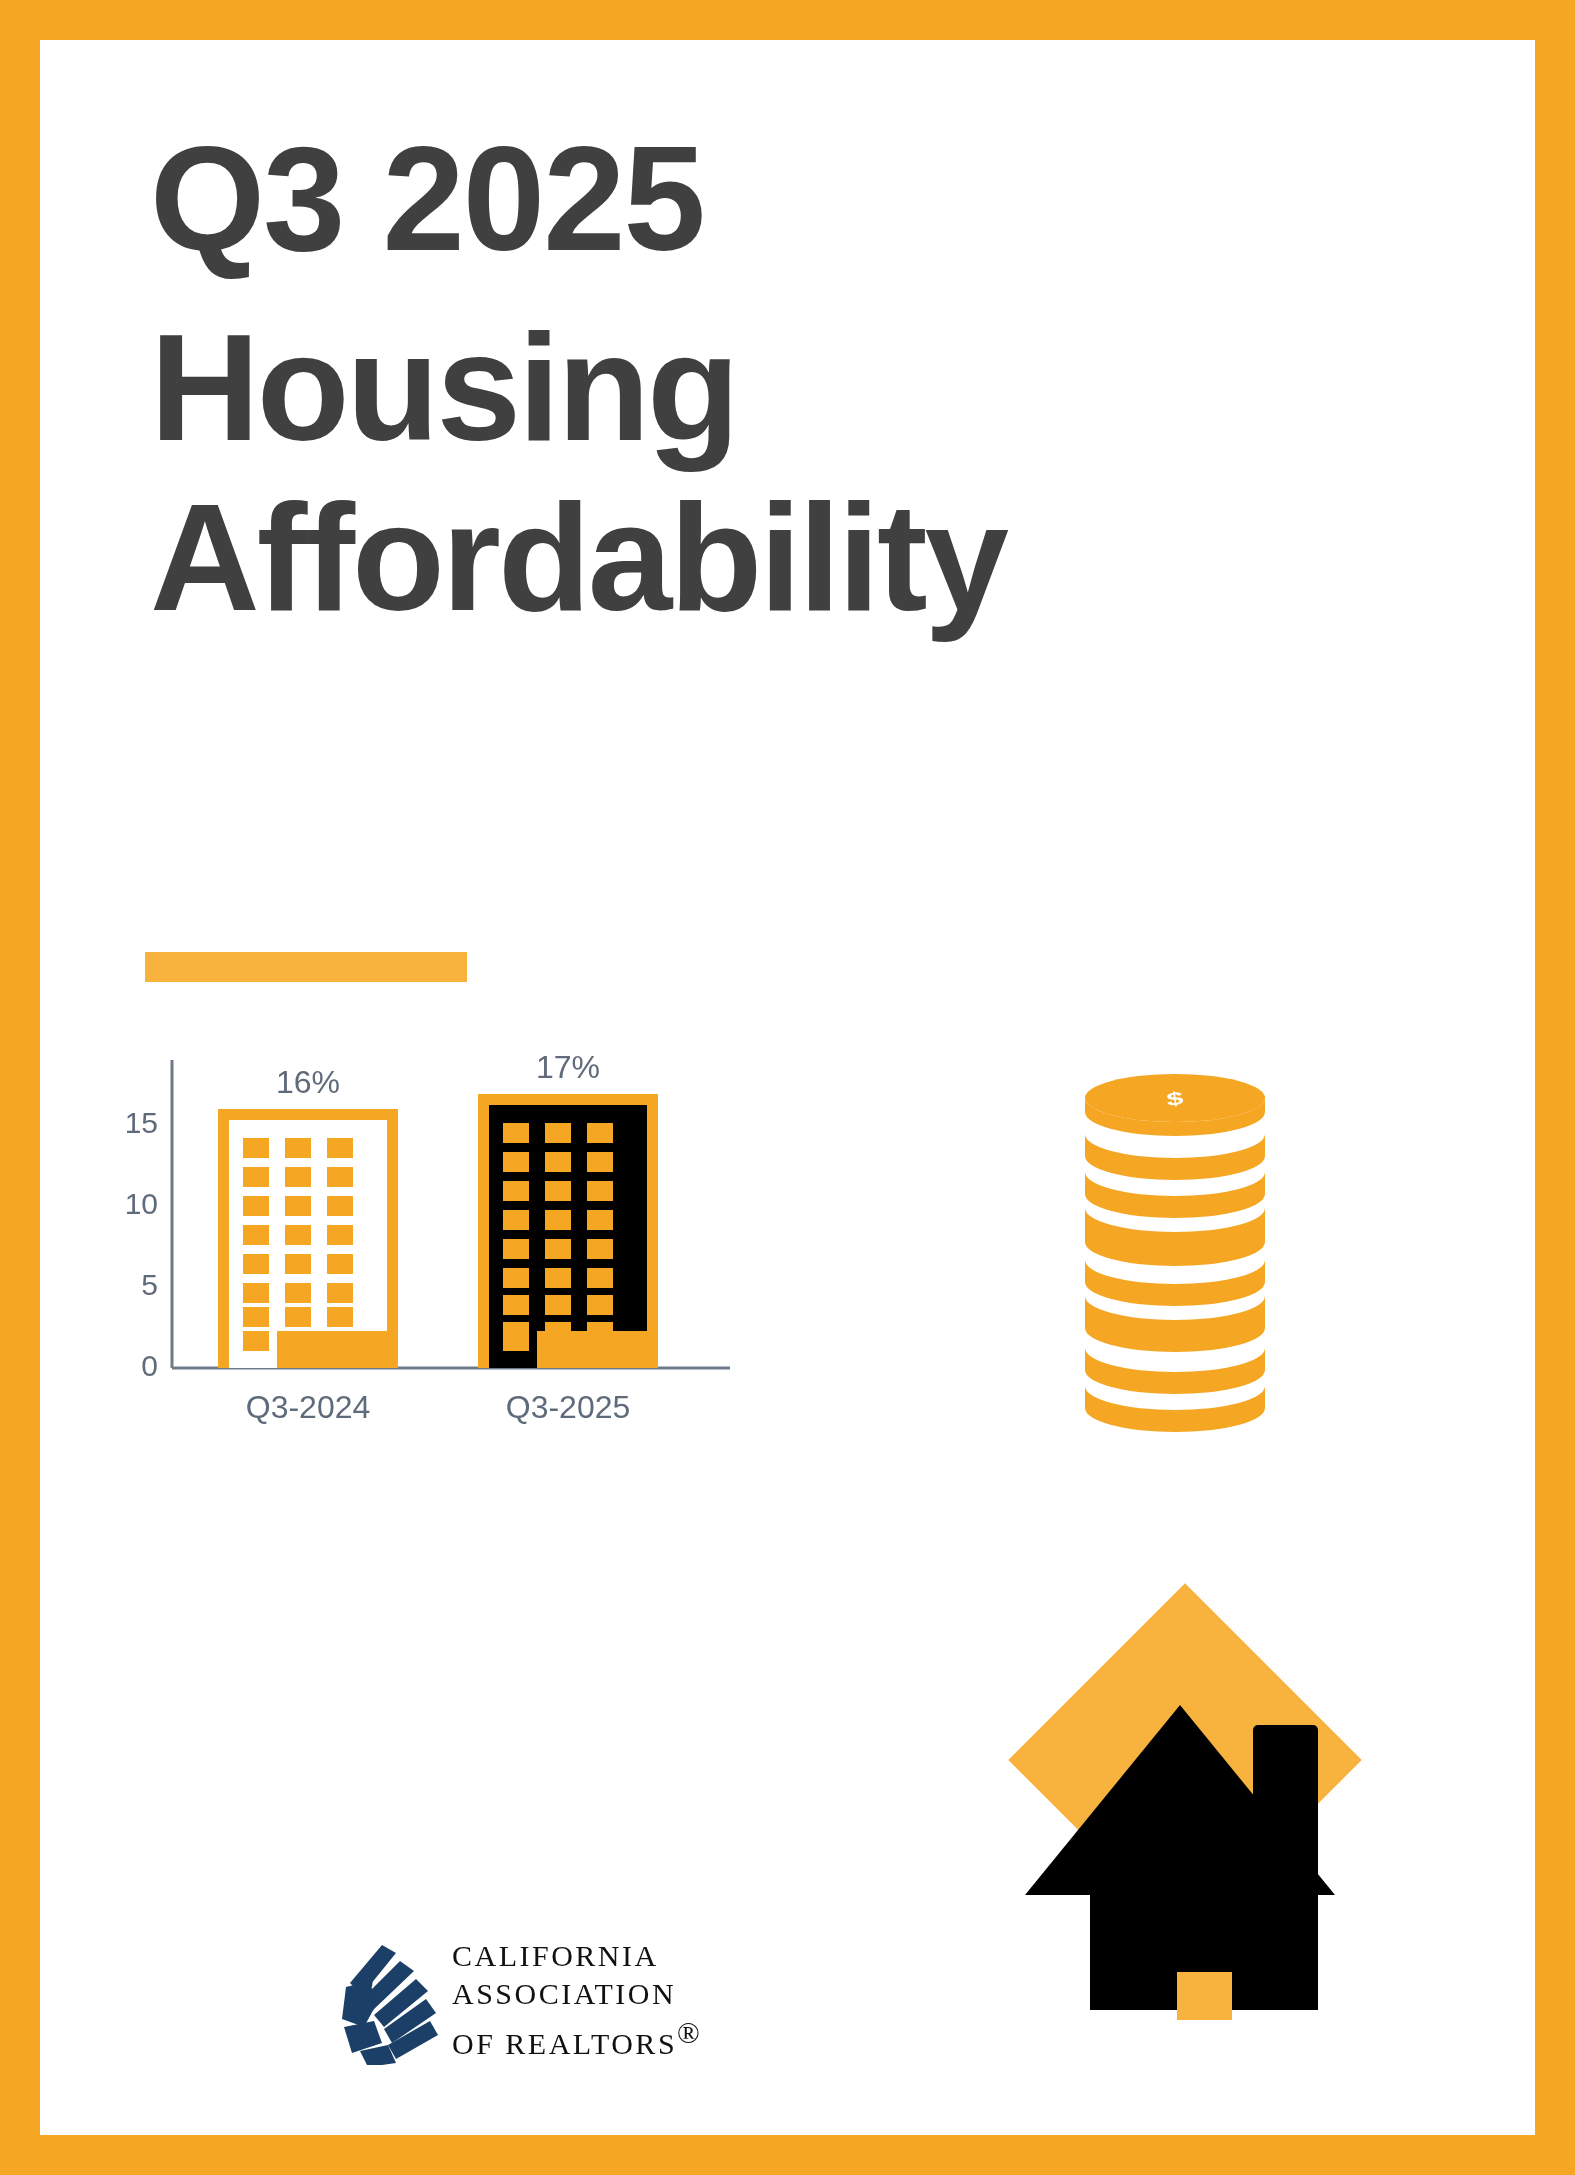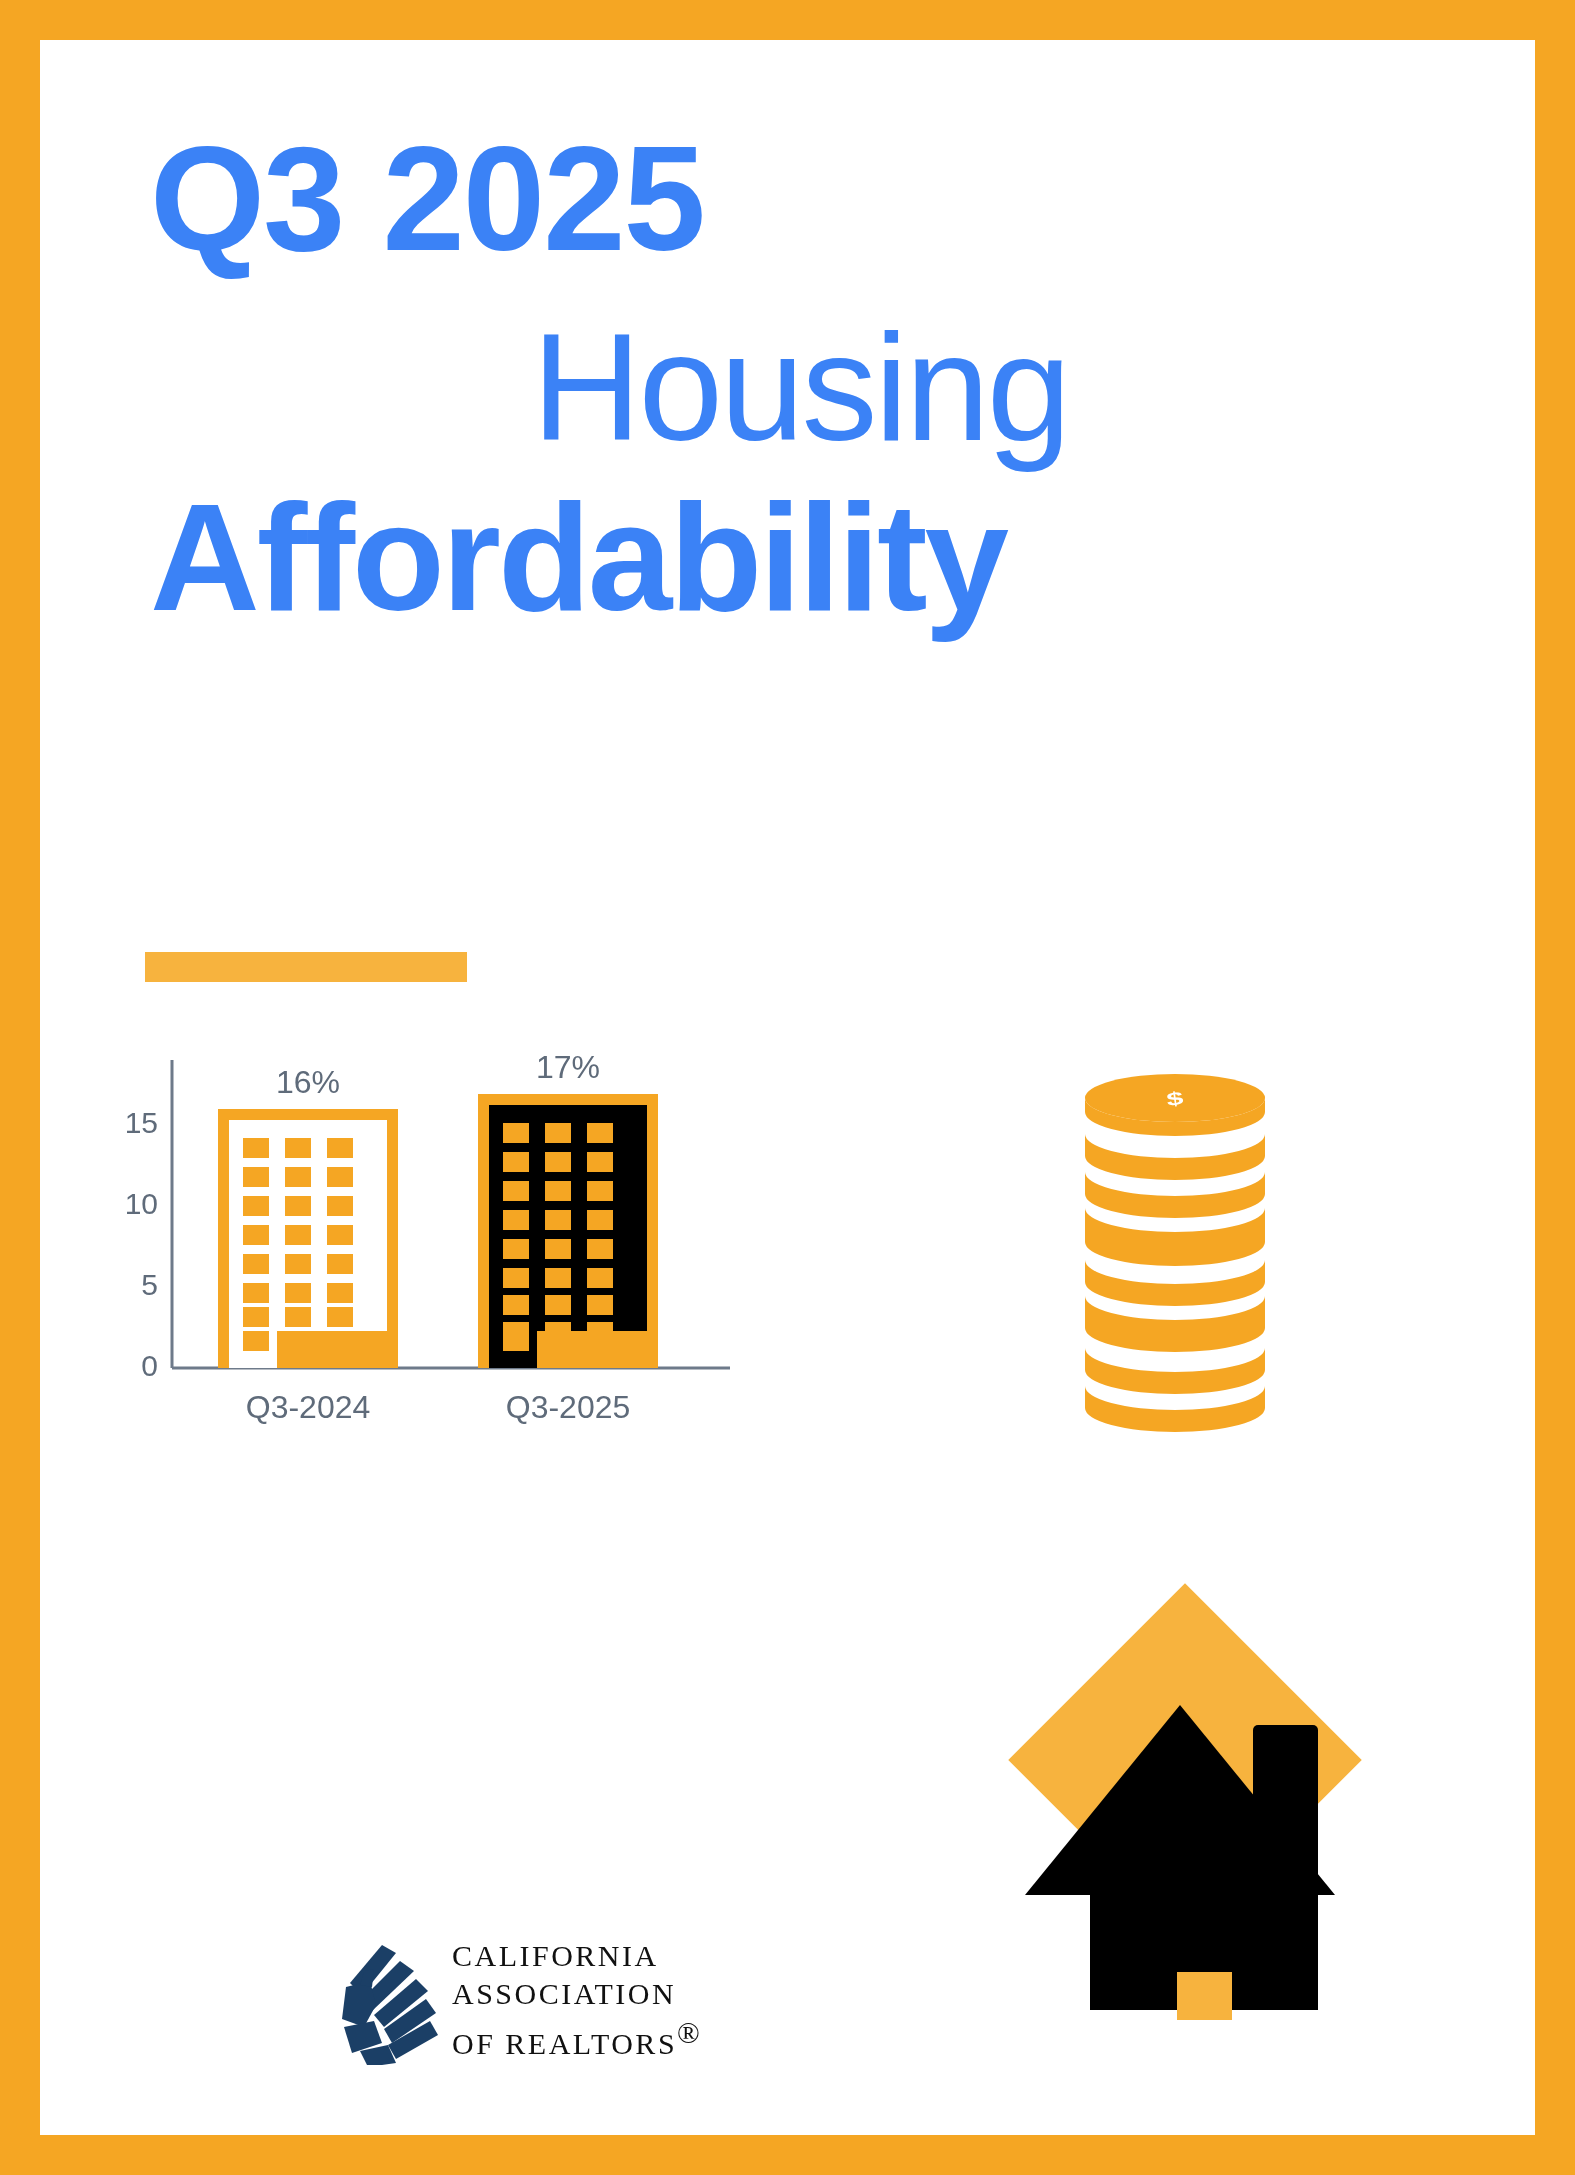--- a/index.html
+++ b/index.html
@@ -32,39 +32,38 @@
   .title-block {
     position: absolute;
     left: 110px;
     top: 85px;
     width: 1300px;
   }
 
   .title-line {
     font-family: "Liberation Sans", sans-serif;
     font-weight: 700;
-    color: #3b82f6;
+    color: #404040;
     letter-spacing: -0.5px;
     line-height: 1.0;
     white-space: nowrap;
   }
 
   .title-quarter {
     font-size: 148px;
     font-weight: 800;
     letter-spacing: -2px;
     margin-bottom: 38px;
   }
 
   .title-word1 {
     font-size: 152px;
-    font-weight: 400;
+    font-weight: 700;
     letter-spacing: -3px;
     margin-bottom: 18px;
-    text-align: center;
   }
 
   .title-word2 {
     font-size: 152px;
     font-weight: 600;
     letter-spacing: -3px;
   }
 
   .accent-bar {
     position: absolute;

